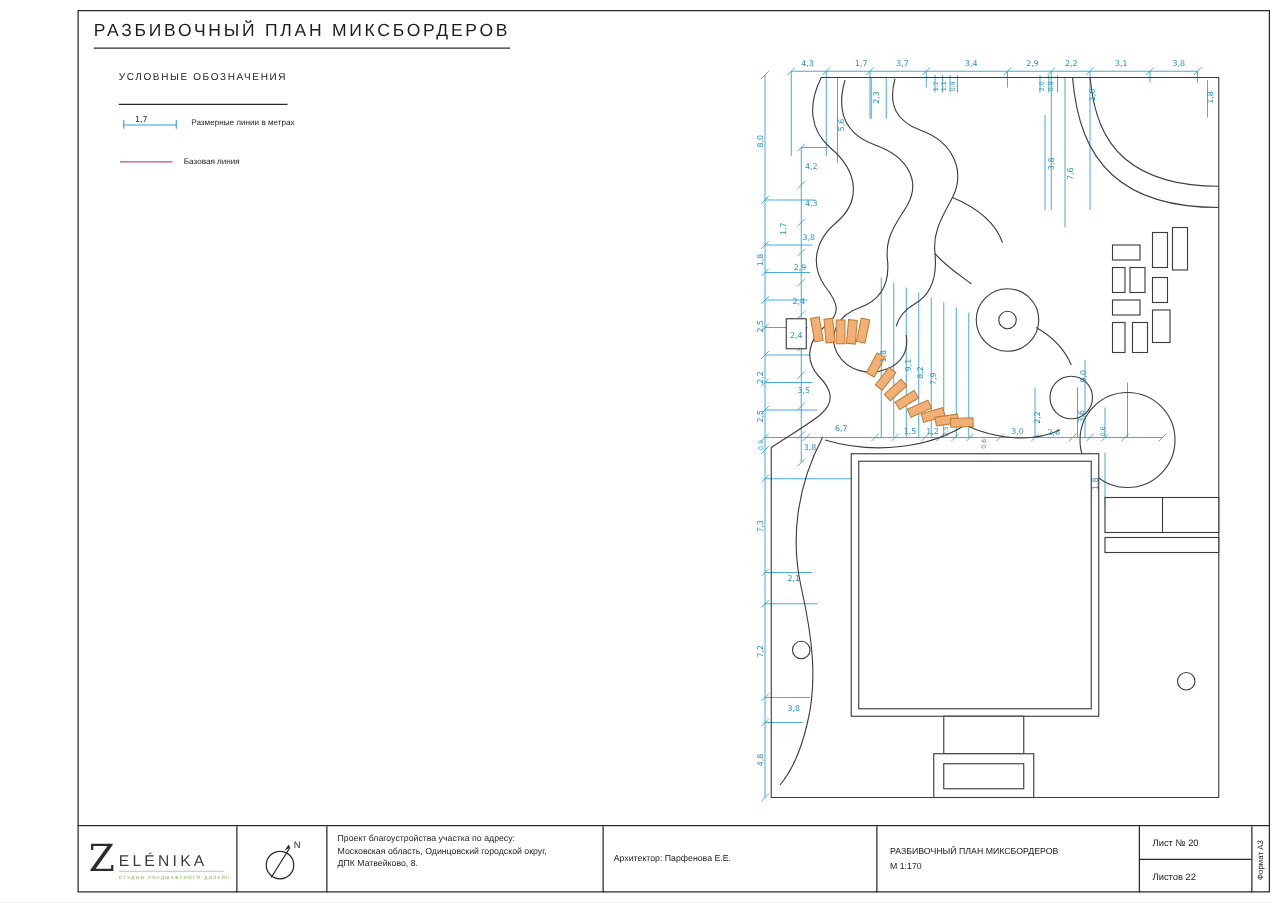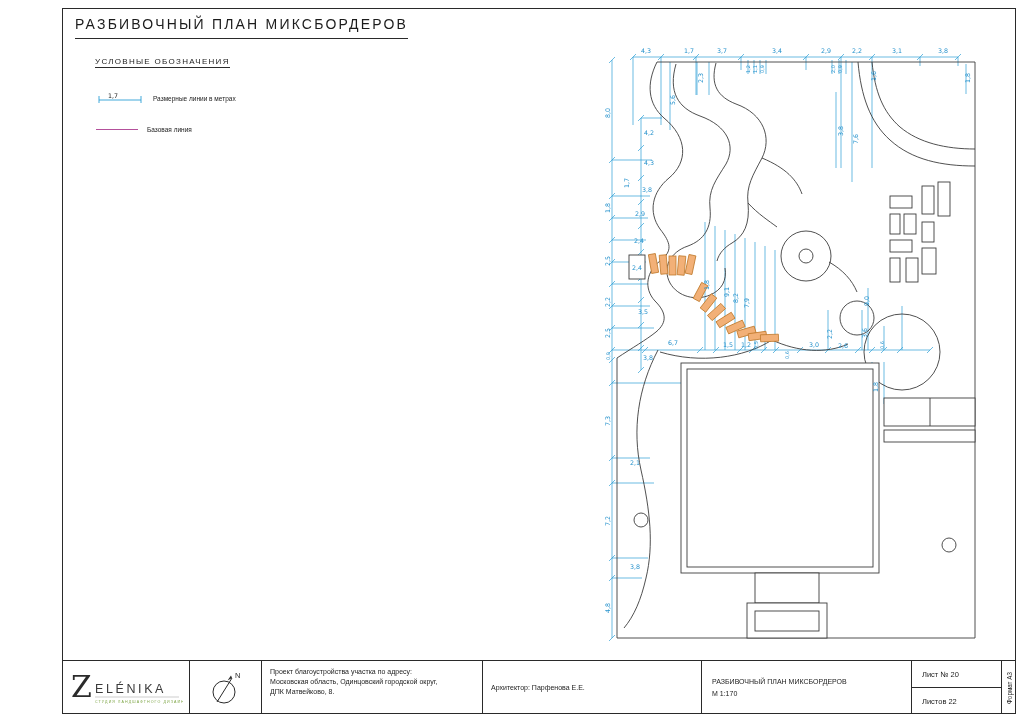--- a/index.html
+++ b/index.html
@@ -1,19 +1,19 @@
 <!DOCTYPE html>
 <html><head>
 <meta charset="utf-8">
 <style>
   html,body{margin:0;padding:0;background:#e9e9e9;}
   .sheet{position:relative;width:1024px;height:722px;background:#ffffff;font-family:"Liberation Sans",sans-serif;color:#1c1c1c;overflow:hidden;}
   .frame{position:absolute;left:62px;top:8px;width:954px;height:706px;border:1.5px solid #2a2a2a;box-sizing:border-box;}
   .main-title{position:absolute;left:75px;top:16px;font-size:14px;letter-spacing:2.2px;font-weight:500;border-bottom:1.3px solid #2a2a2a;padding-bottom:6px;white-space:nowrap;}
-  .legend-title{position:absolute;left:95px;top:57px;font-size:8px;letter-spacing:1.3px;border-bottom:1px solid #2a2a2a;padding-bottom:1px;white-space:nowrap;}
+  .legend-title{position:absolute;left:95px;top:57px;font-size:8px;letter-spacing:1.3px;border-bottom:1px solid #2a2a2a;padding-bottom:17px;white-space:nowrap;}
   .legend-row{position:absolute;display:flex;align-items:center;gap:9px;}
   .legend-row .lbl{font-size:6.5px;color:#222;white-space:nowrap;}
   .base-line-swatch{width:42px;height:0;border-top:1.5px solid #b4509b;}
   
   #plan-svg{position:absolute;left:0;top:0;width:1024px;height:722px;}
   .blue{stroke:#2d9fd6;stroke-width:0.7;fill:none;}
   .black{stroke:#3c3c3c;stroke-width:0.9;fill:none;}
   .blackw{stroke:#3c3c3c;stroke-width:0.9;fill:#ffffff;}
   .dim-text{fill:#2491cc;font-size:6.3px;font-family:"DejaVu Sans",sans-serif;text-anchor:middle;}
   .dim-text.sm{font-size:5px;}

